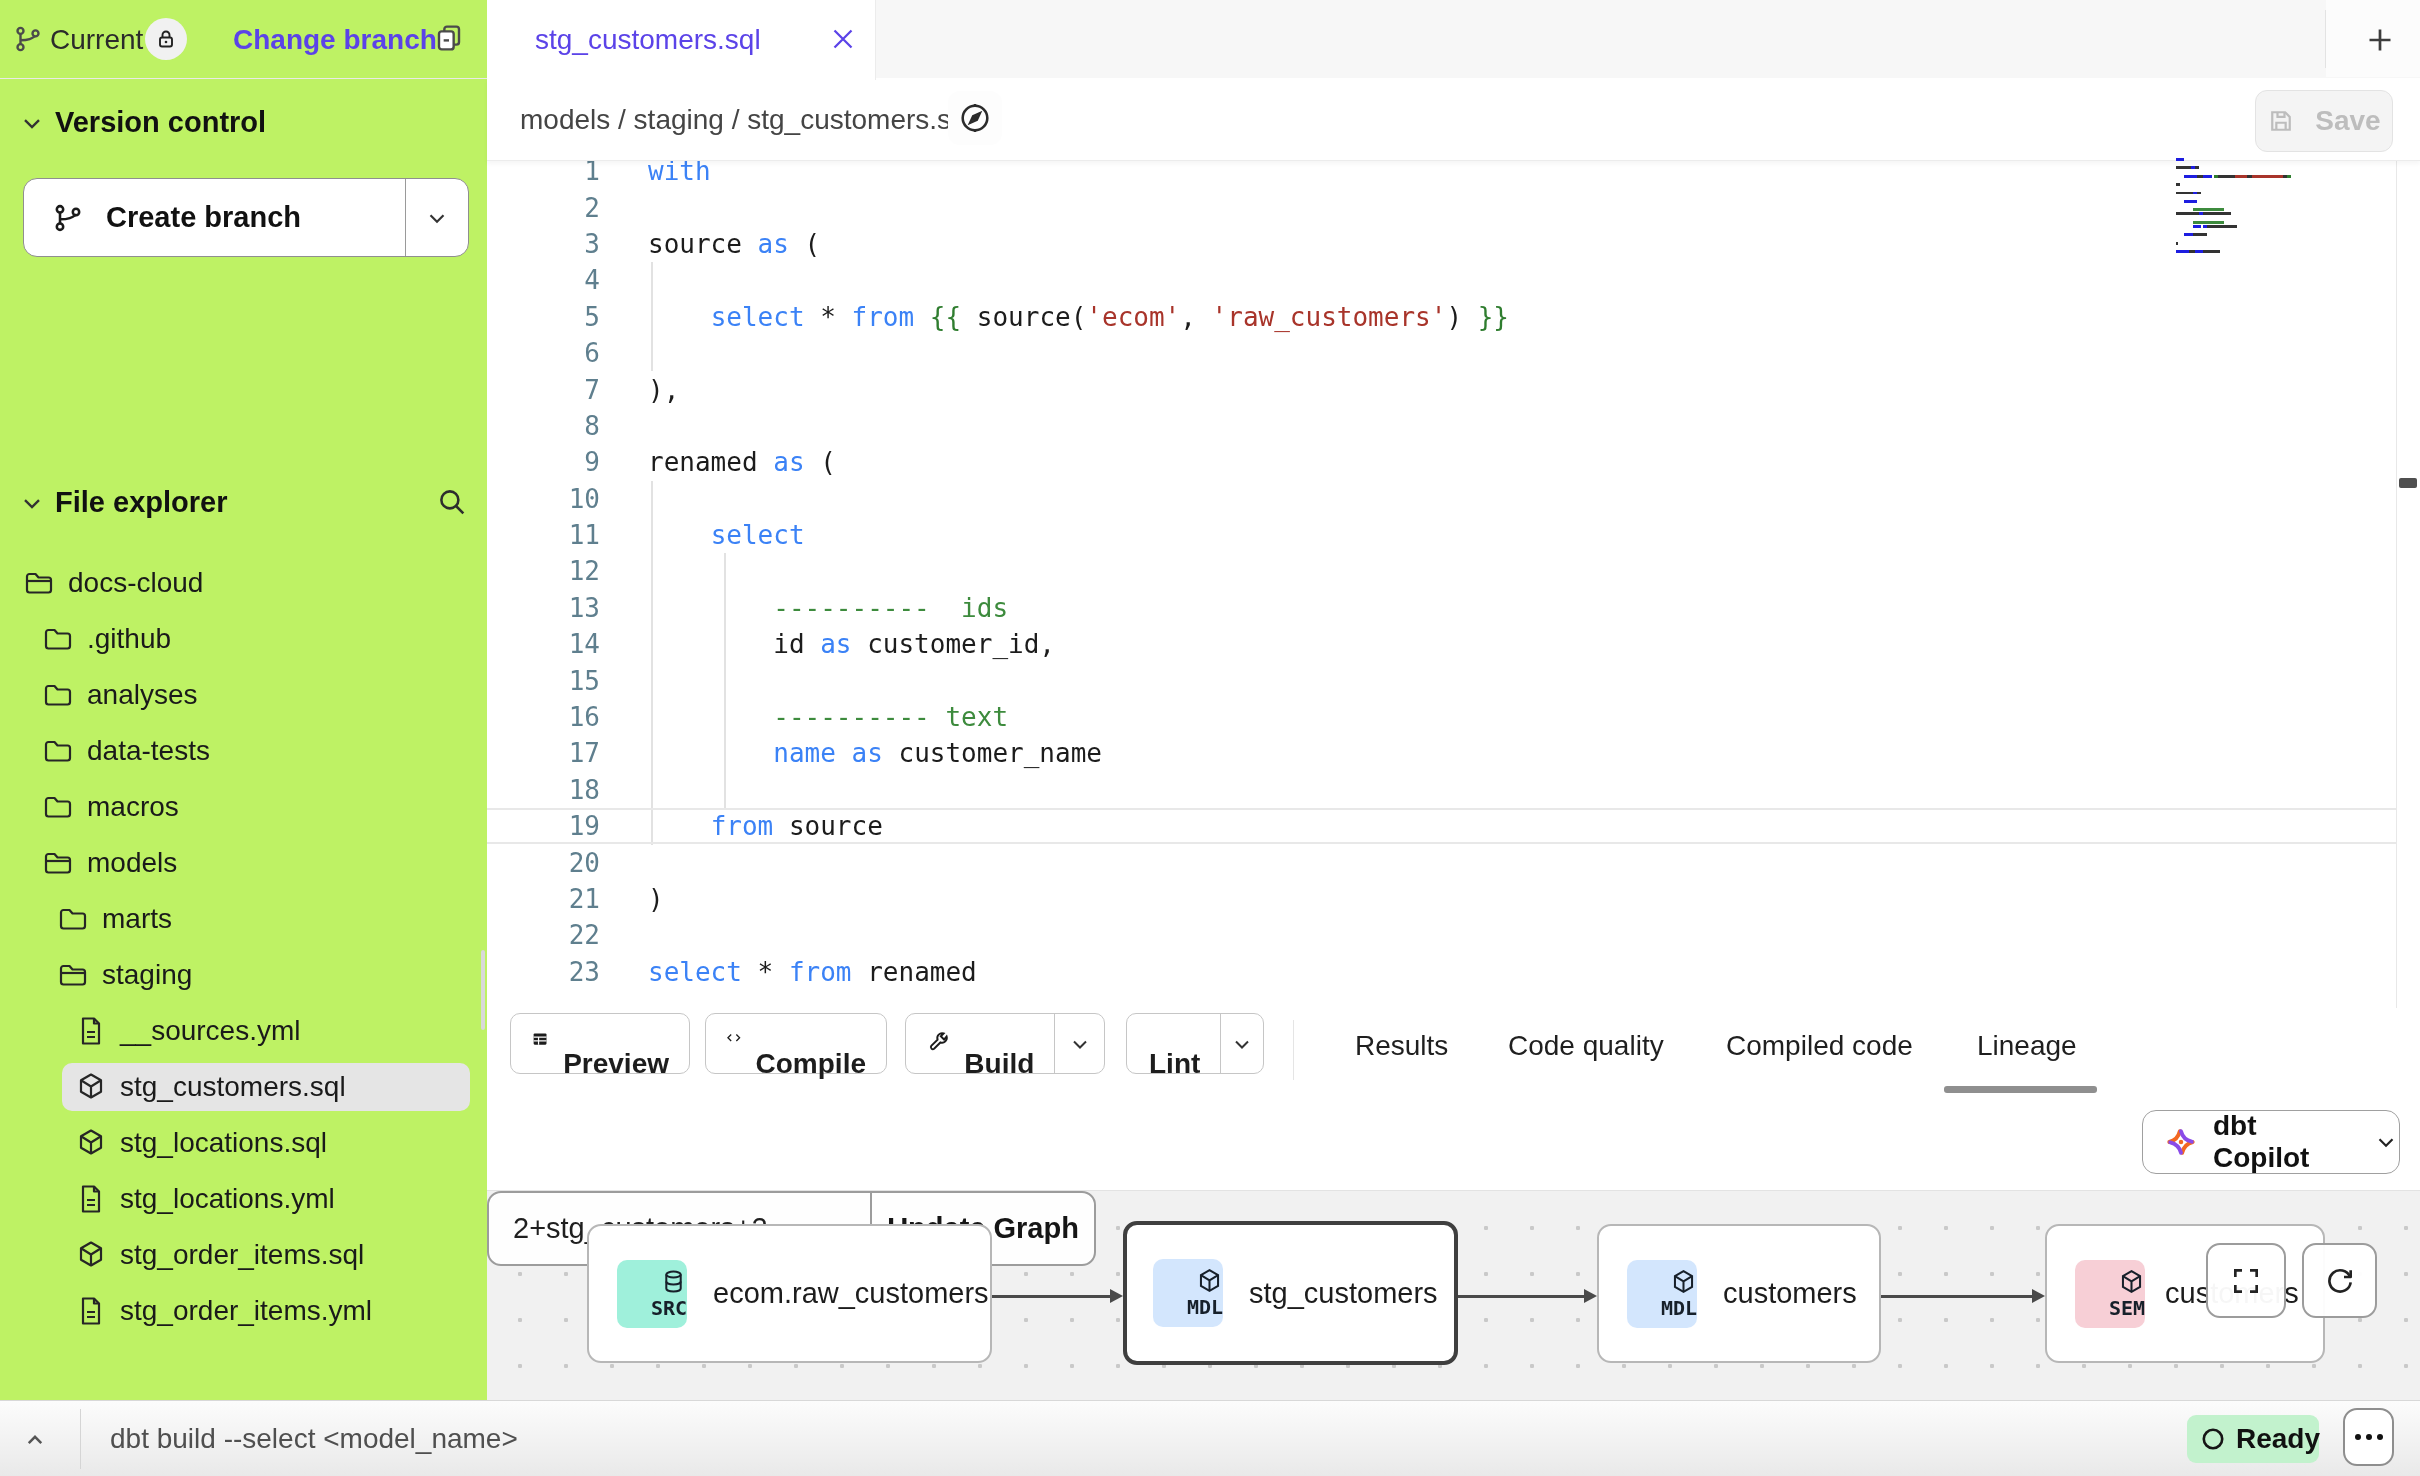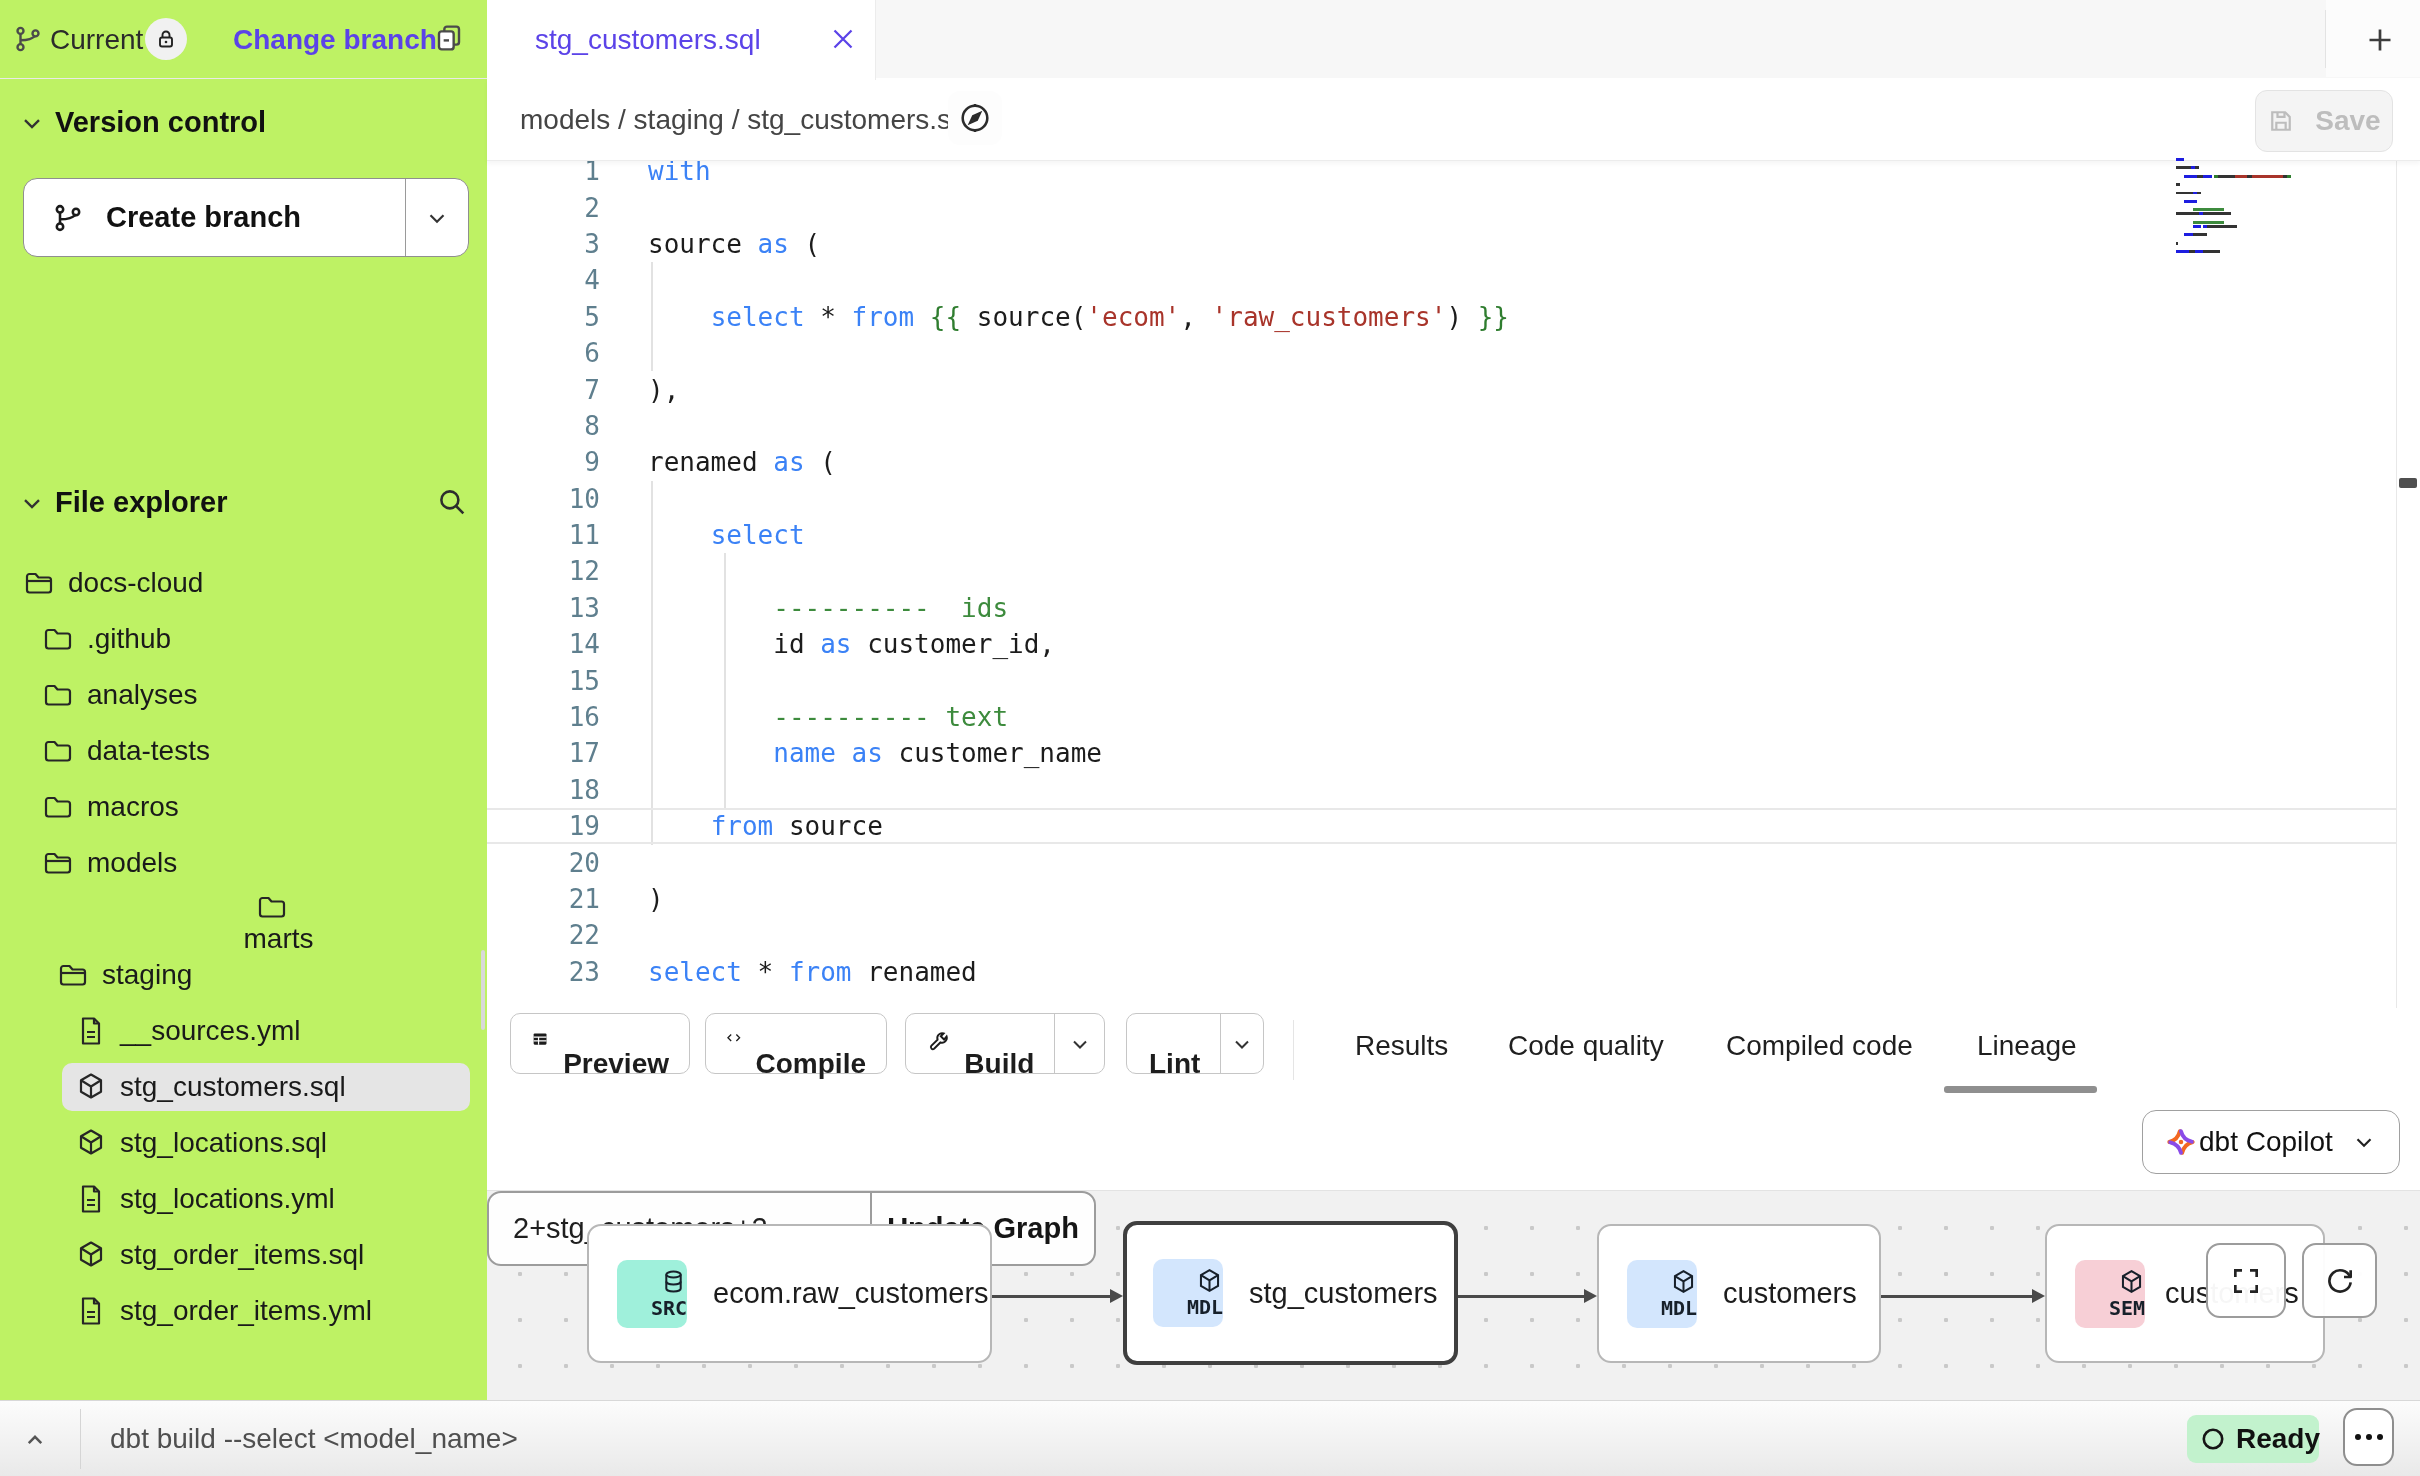--- a/index.html
+++ b/index.html
@@ -77,21 +77,21 @@
   .tbtn .blabel{margin-left:14px;margin-right:20px;white-space:nowrap;margin-top:40px;}
   .tbtn .bsplit{height:100%;border-left:1.4px solid #c6c6c6;width:56px;display:flex;align-items:center;justify-content:center;}
   #tabs-divider{left:806px;top:12px;width:1px;height:60px;background:#e5e5e5;}
   .rtab{position:absolute;top:22px;font-size:28px;font-weight:500;color:#1f1f1f;cursor:pointer;white-space:nowrap;}
   #lineage-underline{left:1457px;top:78px;width:153px;height:7px;background:#8f8f8f;border-radius:3px;}
 
   
   #copilot-row{left:487px;top:1095px;width:1933px;height:95px;background:#fff;}
   #copilot-btn{left:1655px;top:15px;width:256px;height:62px;border:1.6px solid #a0a0a0;border-radius:14px;
                background:#fff;display:flex;align-items:center;cursor:pointer;}
-  #copilot-btn .cp-label{font-size:28px;font-weight:400;color:#111;}
+  #copilot-btn .cp-label{margin-left:14px;font-size:28px;font-weight:700;color:#111;}
   #canvas{left:487px;top:1190px;width:1933px;height:210px;background:#f1f1f1;border-top:1px solid #e3e3e3;
           background-image:radial-gradient(circle,#c9c9c9 2px,transparent 2.4px);
           background-size:46px 46px;background-position:10px 14px;overflow:hidden;}
   .node{position:absolute;background:#fff;border:2px solid #b7b7b7;border-radius:14px;
         display:flex;align-items:center;box-sizing:border-box;z-index:2;}
   .node.selected{border:4px solid #3f3f3f;}
   .badge{width:70px;height:68px;border-radius:10px;margin-left:28px;flex:none;
          display:flex;flex-direction:column;align-items:flex-end;justify-content:center;}
   .badge svg{width:27px;height:27px;}
   .badge .bl{font-size:20px;font-weight:600;color:#17202a;margin-top:1px;font-family:"DejaVu Sans Mono",monospace;}
@@ -244,21 +244,21 @@
       </div>
       <div class="fe-row" style="padding-left: 42px;">
         <span class="fe-icon">
           <svg viewBox="0 0 32 32" fill="none" stroke="#262626" stroke-width="2.2" stroke-linejoin="round">
             <path d="M4 9.5a2.5 2.5 0 0 1 2.5-2.5h6l3 3.5h10A2.5 2.5 0 0 1 28 13v10a2.5 2.5 0 0 1-2.5 2.5h-19A2.5 2.5 0 0 1 4 23z"></path>
             <path d="M4 14h24"></path>
           </svg>
         </span>
         <span class="fe-label">models</span>
       </div>
-      <div class="fe-row" style="padding-left: 57px; flex-direction: column;">
+      <div class="fe-row" style="padding-left: 57px;">
         <span class="fe-icon">
           <svg viewBox="0 0 32 32" fill="none" stroke="#262626" stroke-width="2.2" stroke-linejoin="round">
             <path d="M4 9.5a2.5 2.5 0 0 1 2.5-2.5h6l3 3.5h10A2.5 2.5 0 0 1 28 13v10a2.5 2.5 0 0 1-2.5 2.5h-19A2.5 2.5 0 0 1 4 23z"></path>
           </svg>
         </span>
         <span class="fe-label">marts</span>
       </div>
       <div class="fe-row" style="padding-left: 57px;">
         <span class="fe-icon">
           <svg viewBox="0 0 32 32" fill="none" stroke="#262626" stroke-width="2.2" stroke-linejoin="round">

